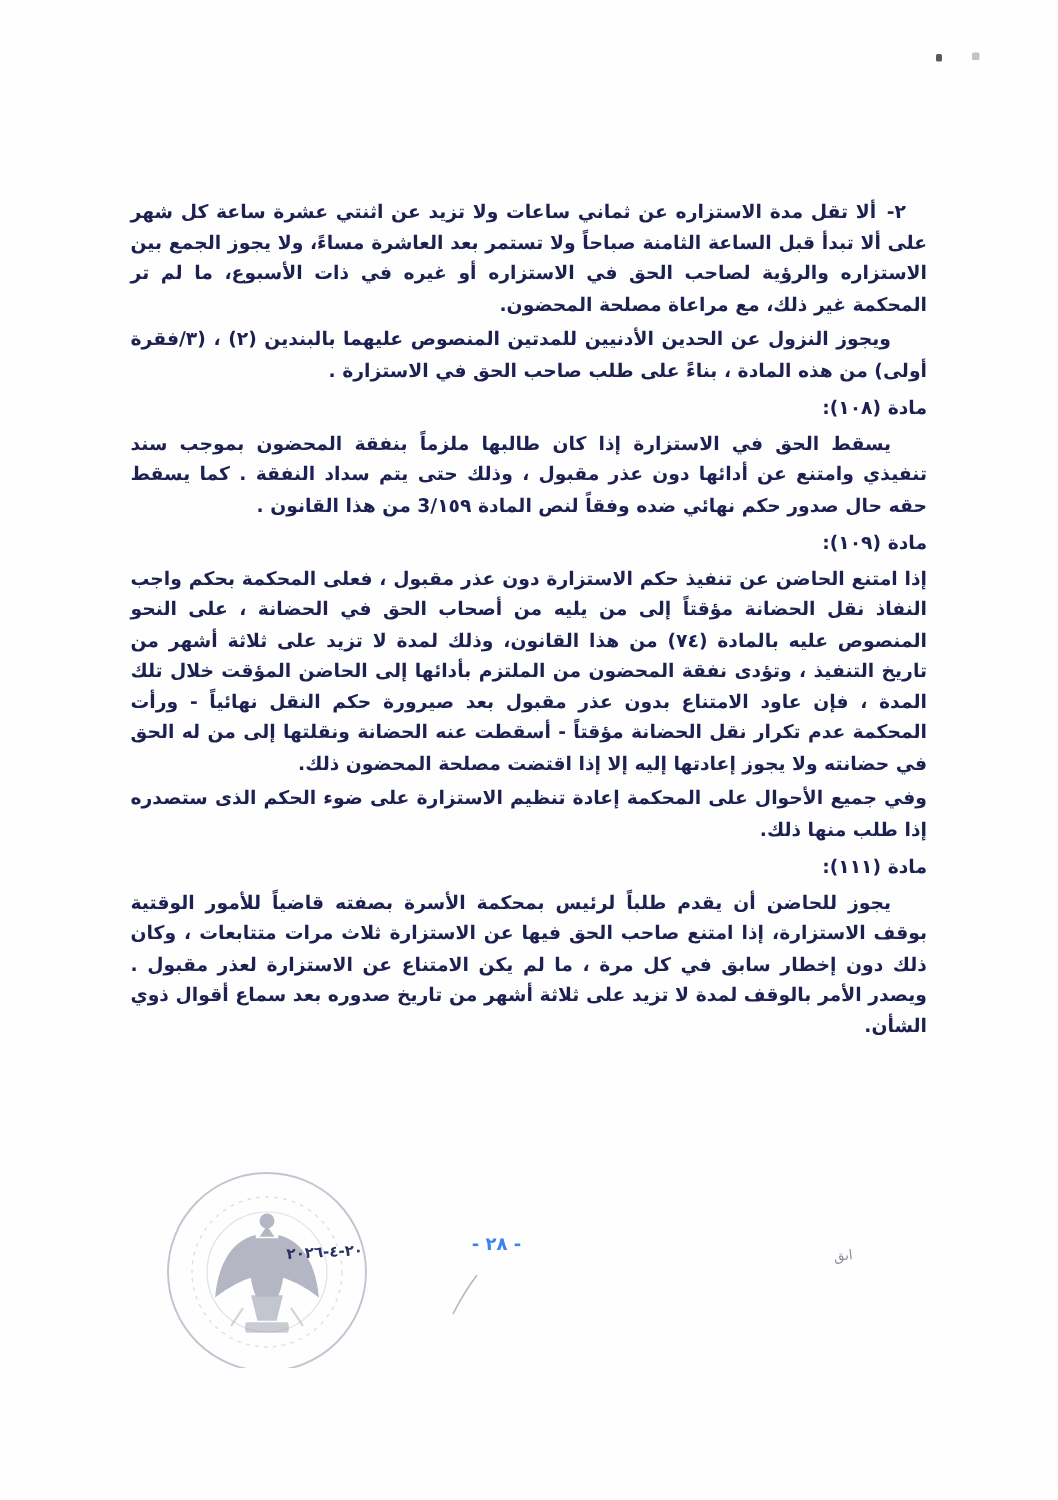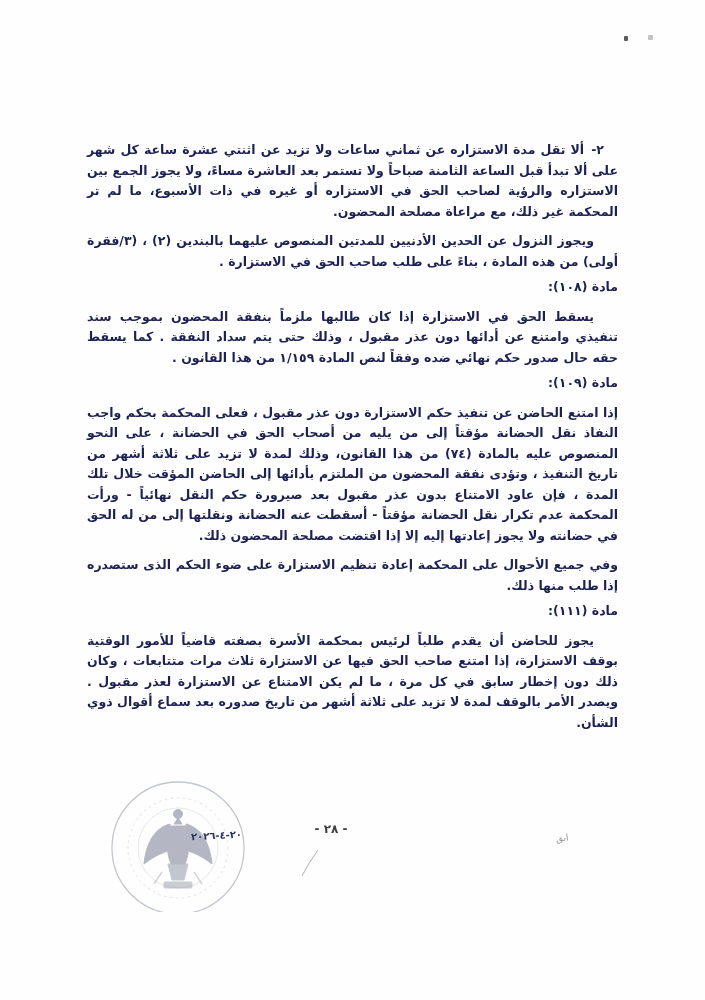--- a/index.html
+++ b/index.html
@@ -8,29 +8,29 @@
     background:#fefefe;
     font-family:"DejaVu Sans",sans-serif;
   }
   .doc-text{
     position:absolute;top:131px;right:87px;width:531px;
     direction:rtl;text-align:justify;
     font-size:12.5px;line-height:20.5px;font-weight:bold;
     color:#1d2152;
     letter-spacing:0px;
   }
-  .doc-text p{margin:9px 0 3px 0;}
+  .doc-text p{margin:0 0 3px 0;}
   .para-indent{text-indent:24px;}
   .item{text-indent:14px;}
   .item-num{margin-left:7px;}
   .heading{margin:5px 0 3px 0 !important;}
   .footer-pageno{
     position:absolute;top:822px;left:296px;width:70px;
     direction:rtl;text-align:center;
-    font-size:12px;font-weight:bold;color:#404040;
+    font-size:12px;font-weight:bold;color:#3b82f6;
   }
   .margin-mark{
     position:absolute;top:833px;left:556px;
     font-size:9px;color:#6b6b7c;opacity:.75;
     direction:rtl;transform:rotate(-6deg);
   }
   .stamp-wrap{position:absolute;left:92px;top:772px;width:250px;height:140px;}
   .stamp-date{
     position:absolute;left:191px;top:830px;
     font-size:10px;font-weight:bold;color:#2b3060;
@@ -47,21 +47,21 @@
 <div class="doc-text">
 
   <p class="item"><span class="item-num">٢-</span><span>ألا تقل مدة الاستزاره عن ثماني ساعات ولا تزيد عن اثنتي عشرة ساعة كل شهر على ألا تبدأ قبل الساعة الثامنة صباحاً ولا تستمر بعد العاشرة مساءً، ولا يجوز الجمع بين الاستزاره والرؤية لصاحب الحق في الاستزاره أو غيره في ذات الأسبوع، ما لم تر المحكمة غير ذلك، مع مراعاة مصلحة المحضون.</span></p>
 
 
 
   <p class="para-indent">ويجوز النزول عن الحدين الأدنيين للمدتين المنصوص عليهما بالبندين (٢) ، (٣/فقرة أولى) من هذه المادة ، بناءً على طلب صاحب الحق في الاستزارة .</p>
 
   <p class="heading">مادة (١٠٨):</p>
 
-  <p class="para-indent">يسقط الحق في الاستزارة إذا كان طالبها ملزماً بنفقة المحضون بموجب سند تنفيذي وامتنع عن أدائها دون عذر مقبول ، وذلك حتى يتم سداد النفقة . كما يسقط حقه حال صدور حكم نهائي ضده وفقاً لنص المادة ١/١٥٩ من هذا القانون .</p>
+  <p class="para-indent">يسقط الحق في الاستزارة إذا كان طالبها ملزماً بنفقة المحضون بموجب سند تنفيذي وامتنع عن أدائها دون عذر مقبول ، وذلك حتى يتم سداد النفقة . كما يسقط حقه حال صدور حكم نهائي ضده وفقاً لنص المادة 3/١٥٩ من هذا القانون .</p>
 
   <p class="heading">مادة (١٠٩):</p>
 
 
 
 
   <p>إذا امتنع الحاضن عن تنفيذ حكم الاستزارة دون عذر مقبول ، فعلى المحكمة بحكم واجب النفاذ نقل الحضانة مؤقتاً إلى من يليه من أصحاب الحق في الحضانة ، على النحو المنصوص عليه بالمادة (٧٤) من هذا القانون، وذلك لمدة لا تزيد على ثلاثة أشهر من تاريخ التنفيذ ، وتؤدى نفقة المحضون من الملتزم بأدائها إلى الحاضن المؤقت خلال تلك المدة ، فإن عاود الامتناع بدون عذر مقبول بعد صيرورة حكم النقل نهائياً - ورأت المحكمة عدم تكرار نقل الحضانة مؤقتاً - أسقطت عنه الحضانة ونقلتها إلى من له الحق في حضانته ولا يجوز إعادتها إليه إلا إذا اقتضت مصلحة المحضون ذلك.</p>
 
   <p>وفي جميع الأحوال على المحكمة إعادة تنظيم الاستزارة على ضوء الحكم الذى ستصدره إذا طلب منها ذلك.</p>
 

